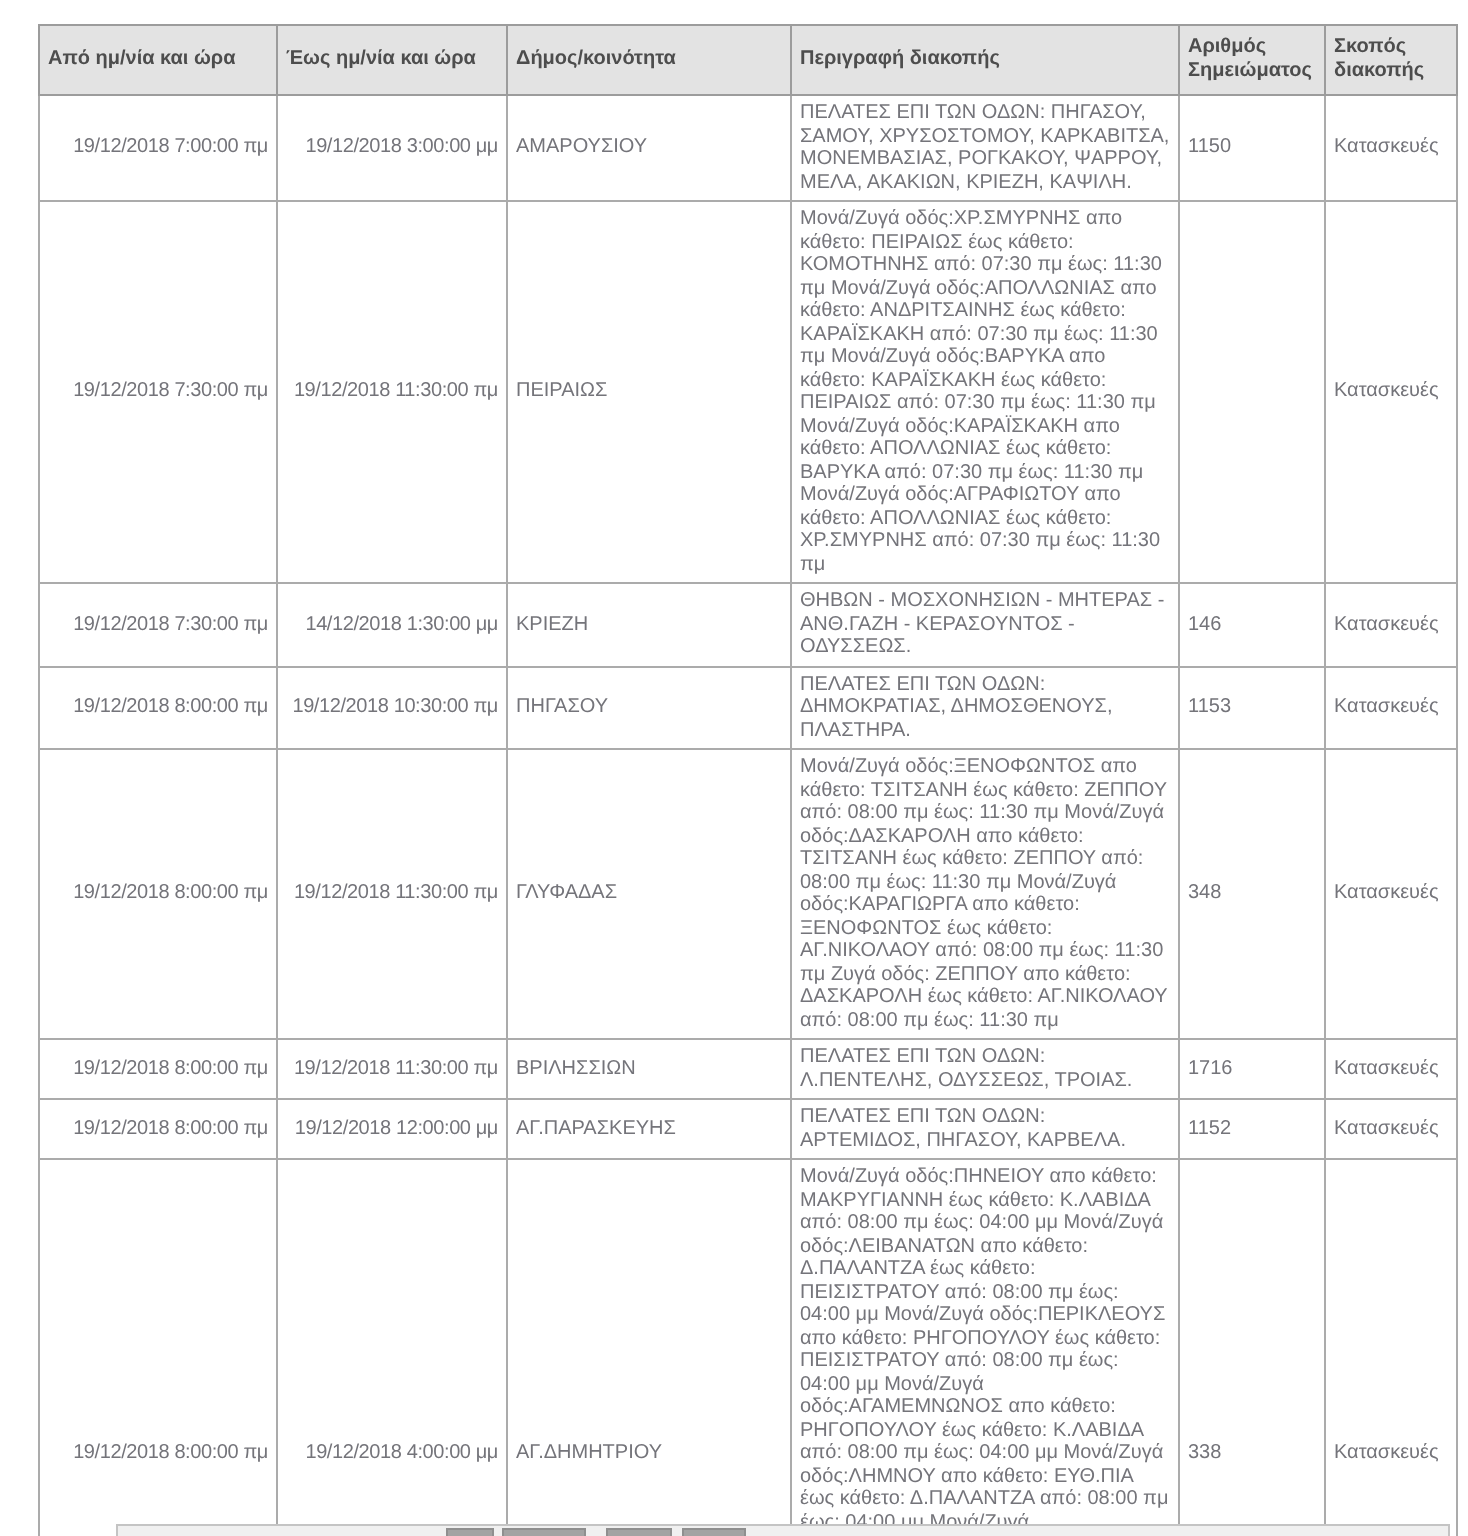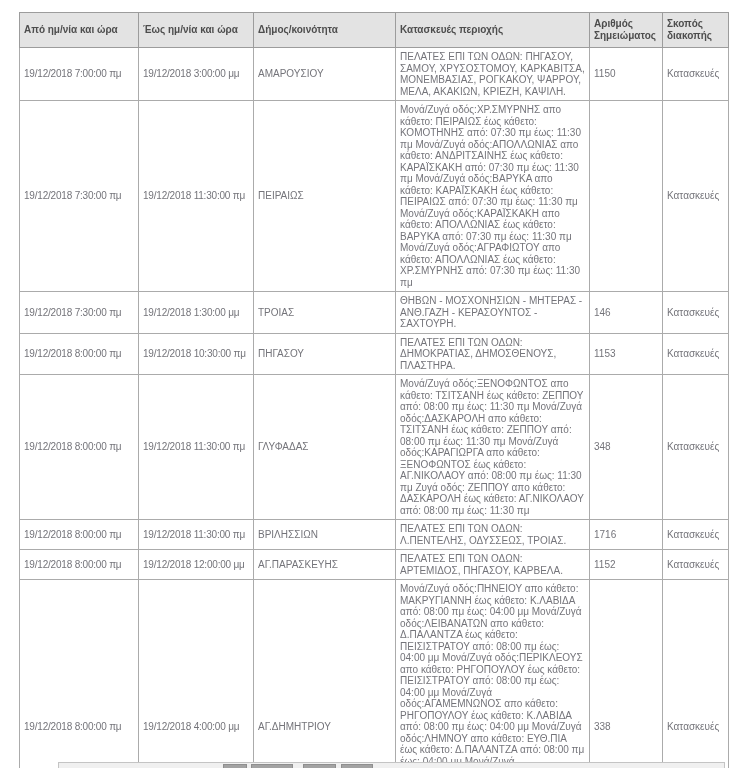--- a/index.html
+++ b/index.html
@@ -33,21 +33,21 @@
     border:1px solid #9c9c9c;
     line-height:12px;
   }
   td{
     color:var(--body-text);
     font-size:10px;line-height:11.5px;
     padding:3px 4px;vertical-align:middle;
     border:1px solid var(--grid-border);
     word-wrap:break-word;
   }
-  td.date{white-space:nowrap;letter-spacing:-0.2px;}
+  td.date{white-space:nowrap;letter-spacing:-0.2px;text-align:right;}
   td.desc{line-height:11.5px;}
   .pager-bar{
     position:absolute;left:58px;top:762px;width:667px;height:20px;
     background:var(--pager-bg);
     border:1px solid var(--pager-border);
     box-sizing:border-box;
   }
   .pager-btn{
     position:absolute;top:1px;height:16px;
     background:var(--pager-btn);
@@ -69,21 +69,21 @@
     <col style="width:142px">
     <col style="width:194px">
     <col style="width:73px">
     <col style="width:66px">
   </colgroup>
   <thead>
     <tr>
       <th>Από ημ/νία και ώρα</th>
       <th>Έως ημ/νία και ώρα</th>
       <th>Δήμος/κοινότητα</th>
-      <th>Κατασκευές περιοχής</th>
+      <th>Περιγραφή διακοπής</th>
       <th>Αριθμός Σημειώματος</th>
       <th>Σκοπός διακοπής</th>
     </tr>
   </thead>
   <tbody id="rows">
       <tr>
     <td class="date">19/12/2018 7:00:00 πμ</td>
     <td class="date">19/12/2018 3:00:00 μμ</td>
     <td>ΑΜΑΡΟΥΣΙΟΥ</td>
     <td class="desc">ΠΕΛΑΤΕΣ ΕΠΙ ΤΩΝ ΟΔΩΝ: ΠΗΓΑΣΟΥ, ΣΑΜΟΥ, ΧΡΥΣΟΣΤΟΜΟΥ, ΚΑΡΚΑΒΙΤΣΑ, ΜΟΝΕΜΒΑΣΙΑΣ, ΡΟΓΚΑΚΟΥ, ΨΑΡΡΟΥ, ΜΕΛΑ, ΑΚΑΚΙΩΝ, ΚΡΙΕΖΗ, ΚΑΨΙΛΗ.</td>
@@ -93,23 +93,23 @@
       <tr>
     <td class="date">19/12/2018 7:30:00 πμ</td>
     <td class="date">19/12/2018 11:30:00 πμ</td>
     <td>ΠΕΙΡΑΙΩΣ</td>
     <td class="desc">Μονά/Ζυγά οδός:ΧΡ.ΣΜΥΡΝΗΣ απο κάθετο: ΠΕΙΡΑΙΩΣ έως κάθετο: ΚΟΜΟΤΗΝΗΣ από: 07:30 πμ έως: 11:30 πμ Μονά/Ζυγά οδός:ΑΠΟΛΛΩΝΙΑΣ απο κάθετο: ΑΝΔΡΙΤΣΑΙΝΗΣ έως κάθετο: ΚΑΡΑΪΣΚΑΚΗ από: 07:30 πμ έως: 11:30 πμ Μονά/Ζυγά οδός:ΒΑΡΥΚΑ απο κάθετο: ΚΑΡΑΪΣΚΑΚΗ έως κάθετο: ΠΕΙΡΑΙΩΣ από: 07:30 πμ έως: 11:30 πμ Μονά/Ζυγά οδός:ΚΑΡΑΪΣΚΑΚΗ απο κάθετο: ΑΠΟΛΛΩΝΙΑΣ έως κάθετο: ΒΑΡΥΚΑ από: 07:30 πμ έως: 11:30 πμ Μονά/Ζυγά οδός:ΑΓΡΑΦΙΩΤΟΥ απο κάθετο: ΑΠΟΛΛΩΝΙΑΣ έως κάθετο: ΧΡ.ΣΜΥΡΝΗΣ από: 07:30 πμ έως: 11:30 πμ</td>
     <td></td>
     <td>Κατασκευές</td>
   </tr>
       <tr>
     <td class="date">19/12/2018 7:30:00 πμ</td>
-    <td class="date">19/12/2018 1:30:00 μμ</td>
-    <td>ΤΡΟΙΑΣ</td>
-    <td class="desc">ΘΗΒΩΝ - ΜΟΣΧΟΝΗΣΙΩΝ - ΜΗΤΕΡΑΣ - ΑΝΘ.ΓΑΖΗ - ΚΕΡΑΣΟΥΝΤΟΣ - ΣΑΧΤΟΥΡΗ.</td>
+    <td class="date">14/12/2018 1:30:00 μμ</td>
+    <td>ΚΡΙΕΖΗ</td>
+    <td class="desc">ΘΗΒΩΝ - ΜΟΣΧΟΝΗΣΙΩΝ - ΜΗΤΕΡΑΣ - ΑΝΘ.ΓΑΖΗ - ΚΕΡΑΣΟΥΝΤΟΣ - ΟΔΥΣΣΕΩΣ.</td>
     <td>146</td>
     <td>Κατασκευές</td>
   </tr>
       <tr>
     <td class="date">19/12/2018 8:00:00 πμ</td>
     <td class="date">19/12/2018 10:30:00 πμ</td>
     <td>ΠΗΓΑΣΟΥ</td>
     <td class="desc">ΠΕΛΑΤΕΣ ΕΠΙ ΤΩΝ ΟΔΩΝ: ΔΗΜΟΚΡΑΤΙΑΣ, ΔΗΜΟΣΘΕΝΟΥΣ, ΠΛΑΣΤΗΡΑ.</td>
     <td>1153</td>
     <td>Κατασκευές</td>

